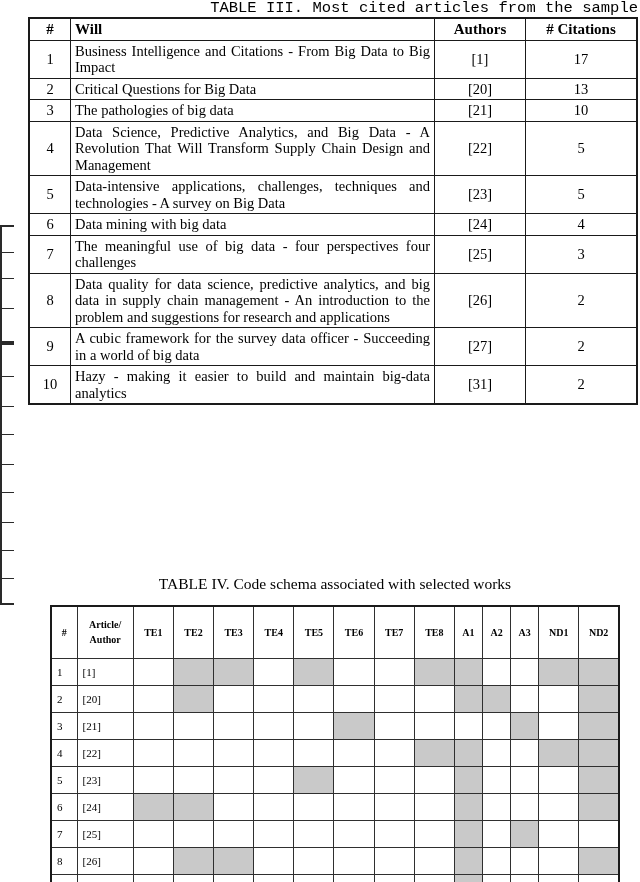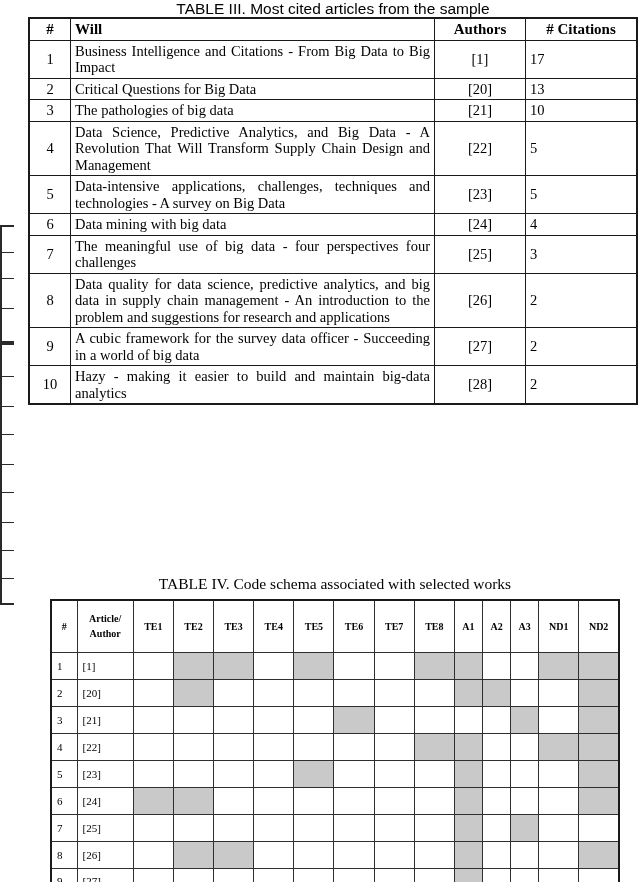--- a/index.html
+++ b/index.html
@@ -33,25 +33,25 @@
   .margin-bleed .mb-row:last-child { border-bottom: none; }
 
   
   .tbl3-wrap {
     position: absolute;
     left: 28px;
     top: 0px;
     width: 610px;
   }
   .tbl-caption {
-    text-align: center;
+    text-align: right;
     font-size: 15.5px;
     line-height: 17px;
     white-space: nowrap;
-    font-family: Liberation Sans, sans-serif;
+    font-family: Liberation Mono, monospace;
   }
   table.doc-table {
     border-collapse: collapse;
     width: 100%;
     table-layout: fixed;
     border: 2px solid #1a1a1a;
   }
   table.doc-table td, table.doc-table th {
     border: 1px solid #1a1a1a;
     padding: 2px 4px;
@@ -76,36 +76,37 @@
     padding-left: 6px;
     padding-right: 6px;
     hyphens: none;
   }
   .c-auth {
     width: 82px;
     text-align: center;
   }
   .c-cit {
     width: 102px;
+    text-align: center;
   }
   tr.single-line .c-title { text-align: center; }
 
   
   .tbl4-wrap {
     position: absolute;
     left: 50px;
     top: 574px;
     width: 570px;
   }
   .tbl4-cap {
     text-align: center;
     font-size: 15.5px;
     line-height: 19px;
     white-space: nowrap;
-    padding-bottom: 6px;
+    padding-bottom: 12px;
   }
   table.code-table {
     border-collapse: collapse;
     width: 100%;
     table-layout: fixed;
     border: 2px solid #1a1a1a;
   }
   table.code-table th, table.code-table td {
     border: 1.5px solid #2f2f2f;
     font-size: 10px;
@@ -221,21 +222,21 @@
         </tr>
         <tr>
           <td class="c-num">9</td>
           <td class="c-title">A cubic framework for the survey data officer - Succeeding in a world of big data</td>
           <td class="c-auth">[27]</td>
           <td class="c-cit">2</td>
         </tr>
         <tr>
           <td class="c-num">10</td>
           <td class="c-title">Hazy - making it easier to build and maintain big-data analytics</td>
-          <td class="c-auth">[28]</td>
+          <td class="c-auth">[31]</td>
           <td class="c-cit">2</td>
         </tr>
       </tbody>
   </table>
 </div>
 
 <div class="tbl4-wrap">
   <div class="tbl4-cap">TABLE IV. Code schema associated with selected works</div>
   <table class="code-table">
     <thead>

